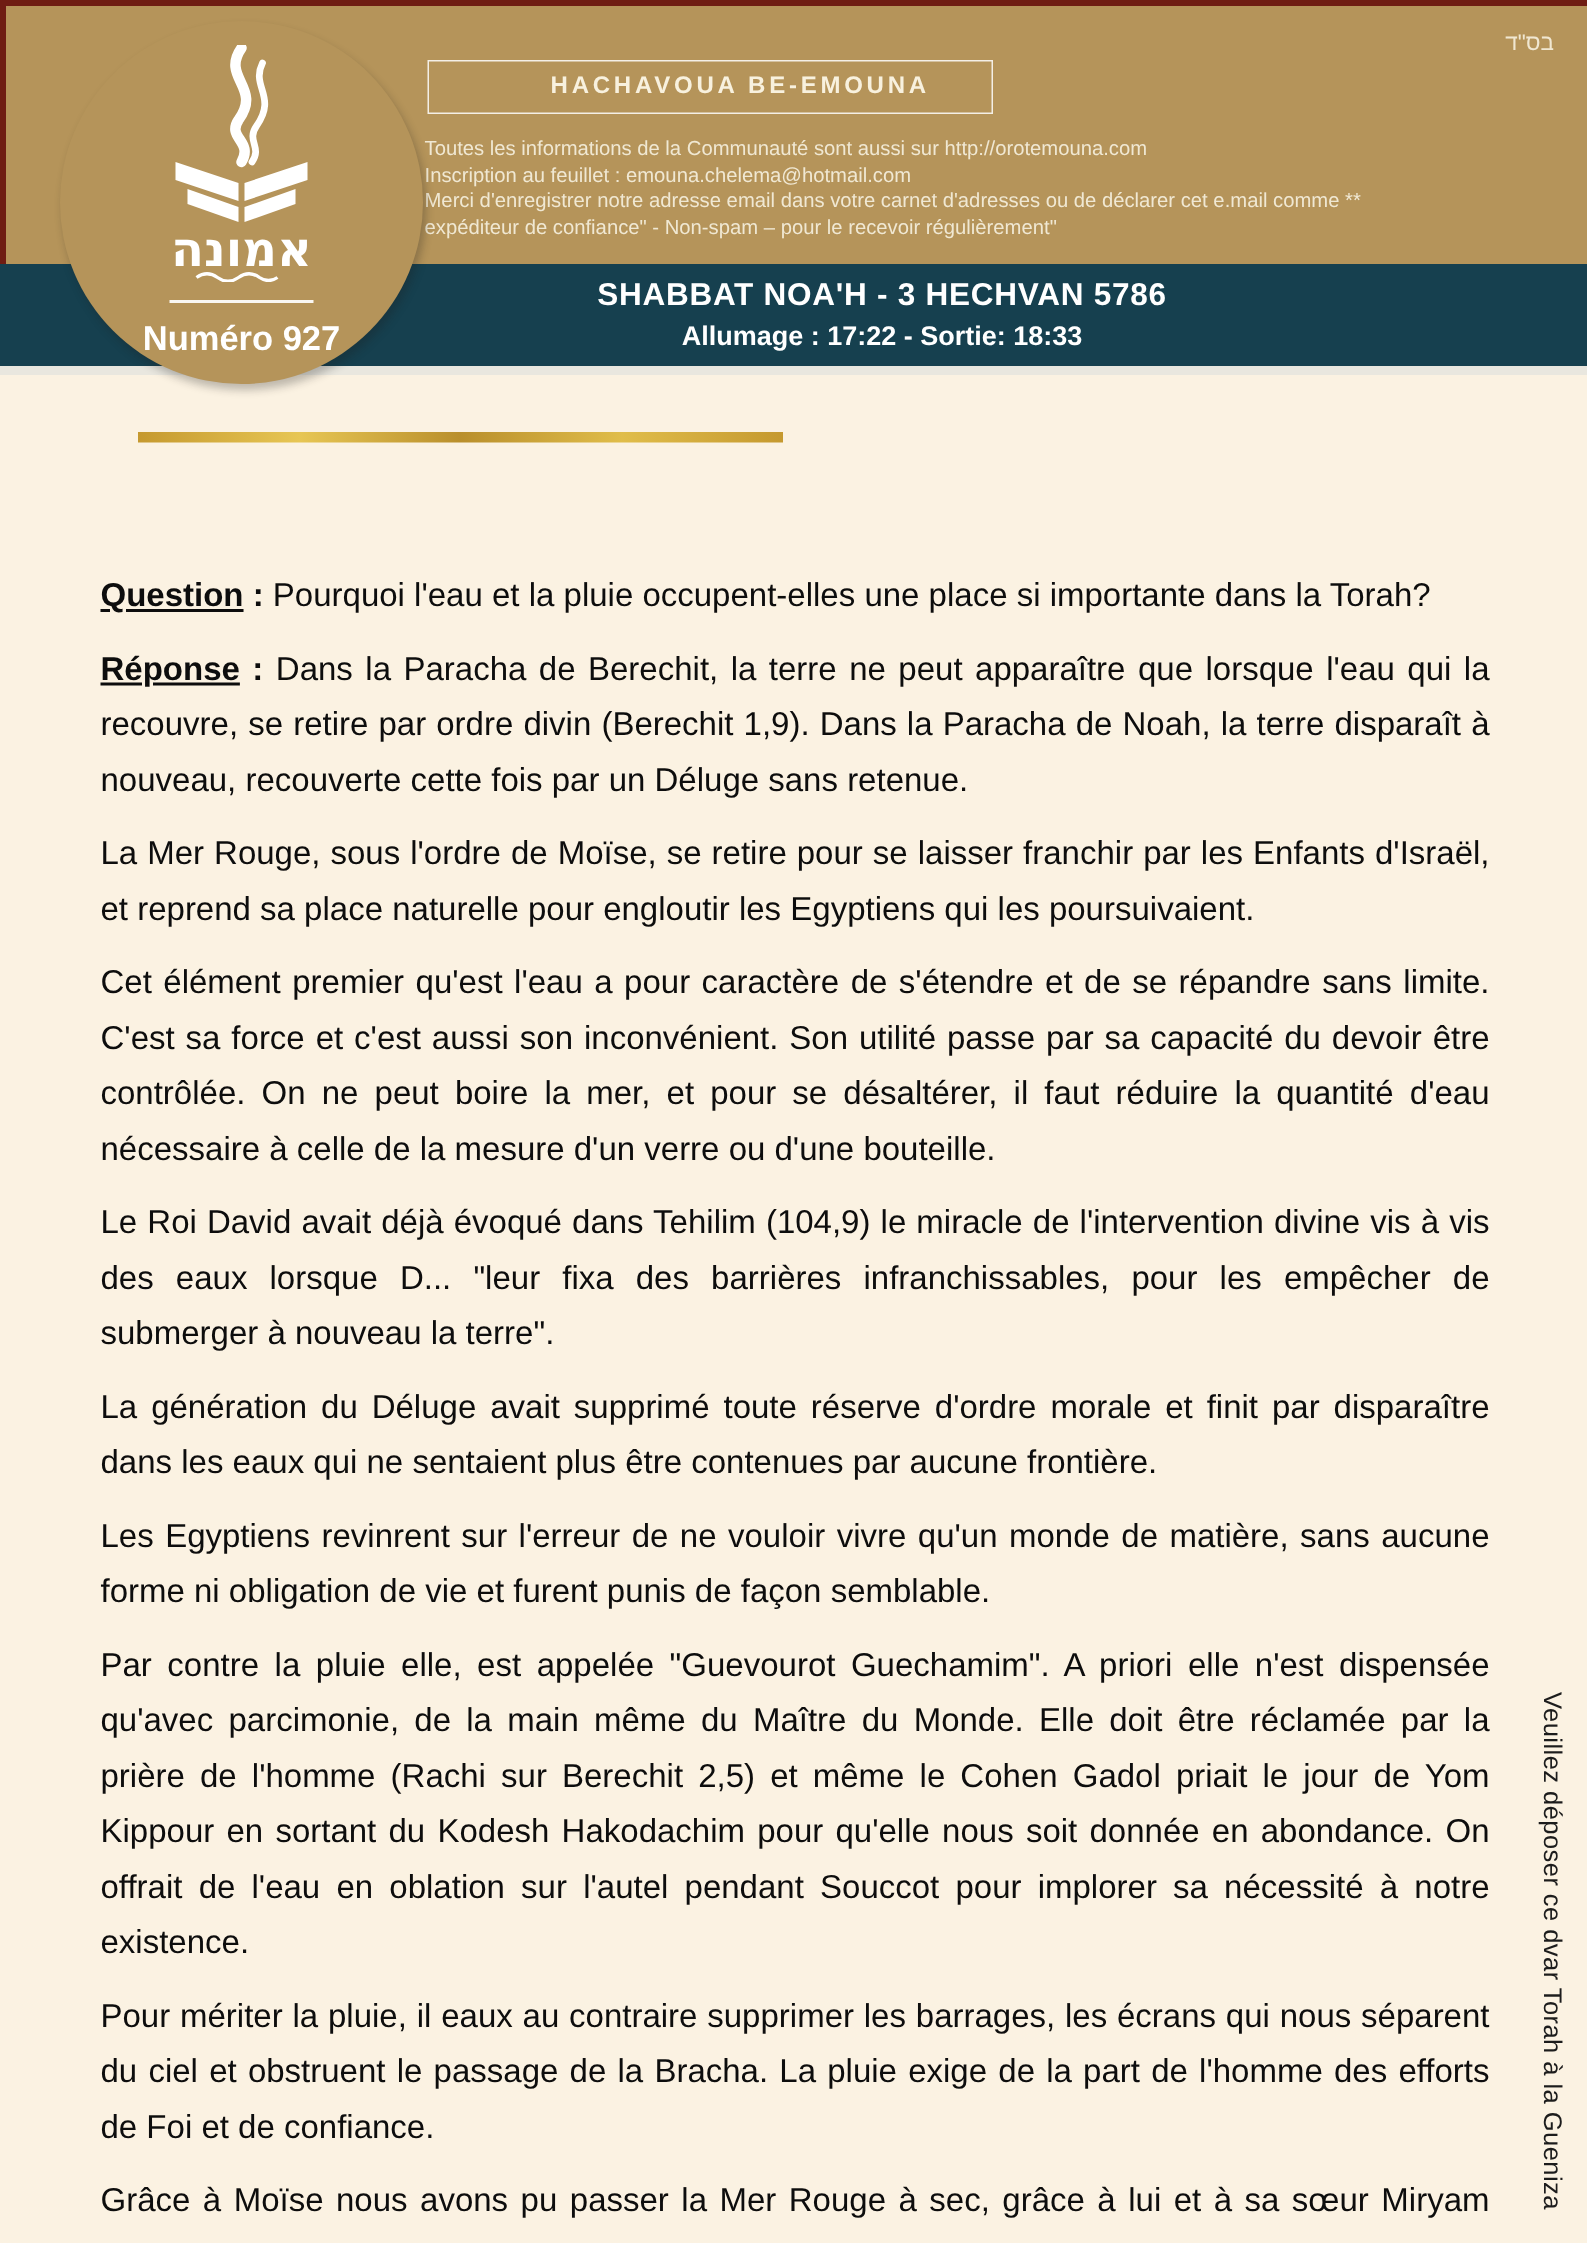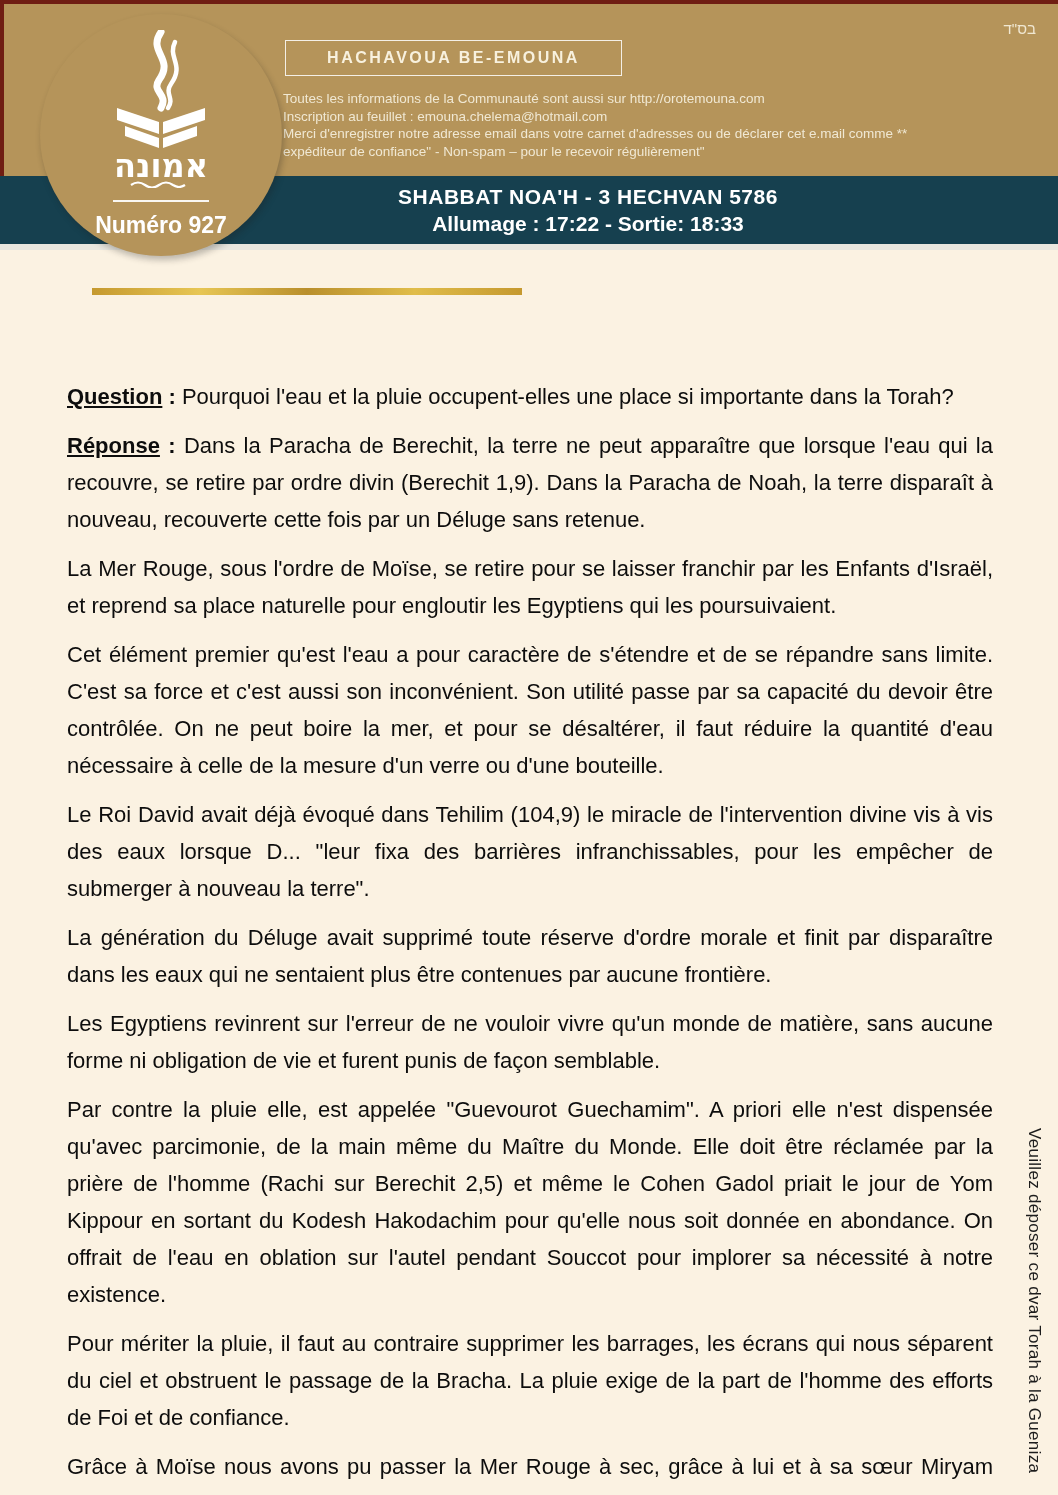--- a/index.html
+++ b/index.html
@@ -16,41 +16,41 @@
 
   
   .header-band{position:absolute;left:0;top:0;width:1058px;height:176px;background:#b5945a;z-index:1;}
   .navy-band{
     position:absolute;left:0;top:176px;width:1058px;height:68px;background:#16404f;z-index:1;
     display:flex;flex-direction:column;justify-content:center;align-items:center;
     padding-left:118px;box-sizing:border-box;text-align:right;
   }
   .under-strip{position:absolute;left:0;top:244px;width:1058px;height:6px;background:#e9e7df;z-index:1;}
   .banner-line1{color:#ffffff;font-weight:bold;font-size:21px;letter-spacing:.5px;line-height:28px;}
-  .banner-line2{color:#ffffff;font-weight:bold;font-size:21px;line-height:26px;}
+  .banner-line2{color:#ffffff;font-weight:bold;font-size:18px;line-height:26px;}
 
   .bsd{position:absolute;right:22px;top:20px;color:#f0e7d1;font-size:15px;z-index:4;}
 
   
   .logo-circle{
     position:absolute;left:40px;top:14px;width:242px;height:242px;border-radius:50%;
     background:#b5945a;z-index:3;
     display:flex;flex-direction:column;align-items:center;
     box-shadow:2px 4px 6px rgba(30,30,30,.28);
   }
   .logo-svg{margin-top:16px;}
   .logo-divider{width:96px;height:2px;background:rgba(255,255,255,.92);margin-top:12px;}
   .issue-number{color:#ffffff;font-weight:bold;font-size:23px;margin-top:10px;}
 
   
   .title-box{
     position:absolute;left:285px;top:40px;width:335px;height:34px;z-index:2;
     border:1px solid rgba(255,255,255,.85);
     display:flex;align-items:center;justify-content:center;
-    color:#f8f1de;font-size:16px;font-weight:600;letter-spacing:2.5px;
+    color:#f8f1de;font-size:16px;font-weight:600;letter-spacing:2.5px;padding-left:40px;
   }
   .info-lines{position:absolute;left:283px;top:90px;z-index:2;color:#f0e8d3;font-size:13.5px;line-height:17.5px;}
 
   
   .section-box{
     position:absolute;left:92px;top:288px;width:430px;z-index:2;
     background:#b2914e;
   }
   .section-box .label{
     display:block;height:56px;line-height:56px;text-align:center;
@@ -127,20 +127,20 @@
 
   <div class="article">
     <p><span class="lbl">Question</span><span class="sep"> : </span><span>Pourquoi l'eau et la pluie occupent-elles une place si importante dans la Torah?</span></p>
     <p><span class="lbl">Réponse</span><span class="sep"> : </span><span>Dans la Paracha de Berechit, la terre ne peut apparaître que lorsque l'eau qui la recouvre, se retire par ordre divin (Berechit 1,9). Dans la Paracha de Noah, la terre disparaît à nouveau, recouverte cette fois par un Déluge sans retenue.</span></p>
     <p>La Mer Rouge, sous l'ordre de Moïse, se retire pour se laisser franchir par les Enfants d'Israël, et reprend sa place naturelle pour engloutir les Egyptiens qui les poursuivaient.</p>
     <p>Cet élément premier qu'est l'eau a pour caractère de s'étendre et de se répandre sans limite. C'est sa force et c'est aussi son inconvénient. Son utilité passe par sa capacité du devoir être contrôlée. On ne peut boire la mer, et pour se désaltérer, il faut réduire la quantité d'eau nécessaire à celle de la mesure d'un verre ou d'une bouteille.</p>
     <p>Le Roi David avait déjà évoqué dans Tehilim (104,9) le miracle de l'intervention divine vis à vis des eaux lorsque D... "leur fixa des barrières infranchissables, pour les empêcher de submerger à nouveau la terre".</p>
     <p>La génération du Déluge avait supprimé toute réserve d'ordre morale et finit par disparaître dans les eaux qui ne sentaient plus être contenues par aucune frontière.</p>
     <p>Les Egyptiens revinrent sur l'erreur de ne vouloir vivre qu'un monde de matière, sans aucune forme ni obligation de vie et furent punis de façon semblable.</p>
     <p>Par contre la pluie elle, est appelée "Guevourot Guechamim". A priori elle n'est dispensée qu'avec parcimonie, de la main même du Maître du Monde. Elle doit être réclamée par la prière de l'homme (Rachi sur Berechit 2,5) et même le Cohen Gadol priait le jour de Yom Kippour en sortant du Kodesh Hakodachim pour qu'elle nous soit donnée en abondance. On offrait de l'eau en oblation sur l'autel pendant Souccot pour implorer sa nécessité à notre existence.</p>
-    <p>Pour mériter la pluie, il faut au contraire supprimer les barrages, les écrans qui nous séparent du ciel et obstruent le passage de la Bracha. La pluie exige de la part de l'homme des efforts de Foi et de confiance.</p>
+    <p>Pour mériter la pluie, il eaux au contraire supprimer les barrages, les écrans qui nous séparent du ciel et obstruent le passage de la Bracha. La pluie exige de la part de l'homme des efforts de Foi et de confiance.</p>
     <p>Grâce à Moïse nous avons pu passer la Mer Rouge à sec, grâce à lui et à sa sœur Miryam nous avons vu jaillir de l'eau d'un rocher même.</p>
     <div class="signature">Morenou veRabbenou Harav Yehouda Ben Ichay</div>
   </div>
 
   <div class="geniza-note">Veuillez déposer ce dvar Torah à la Gueniza</div>
 
 </div>
 
 </body></html>

